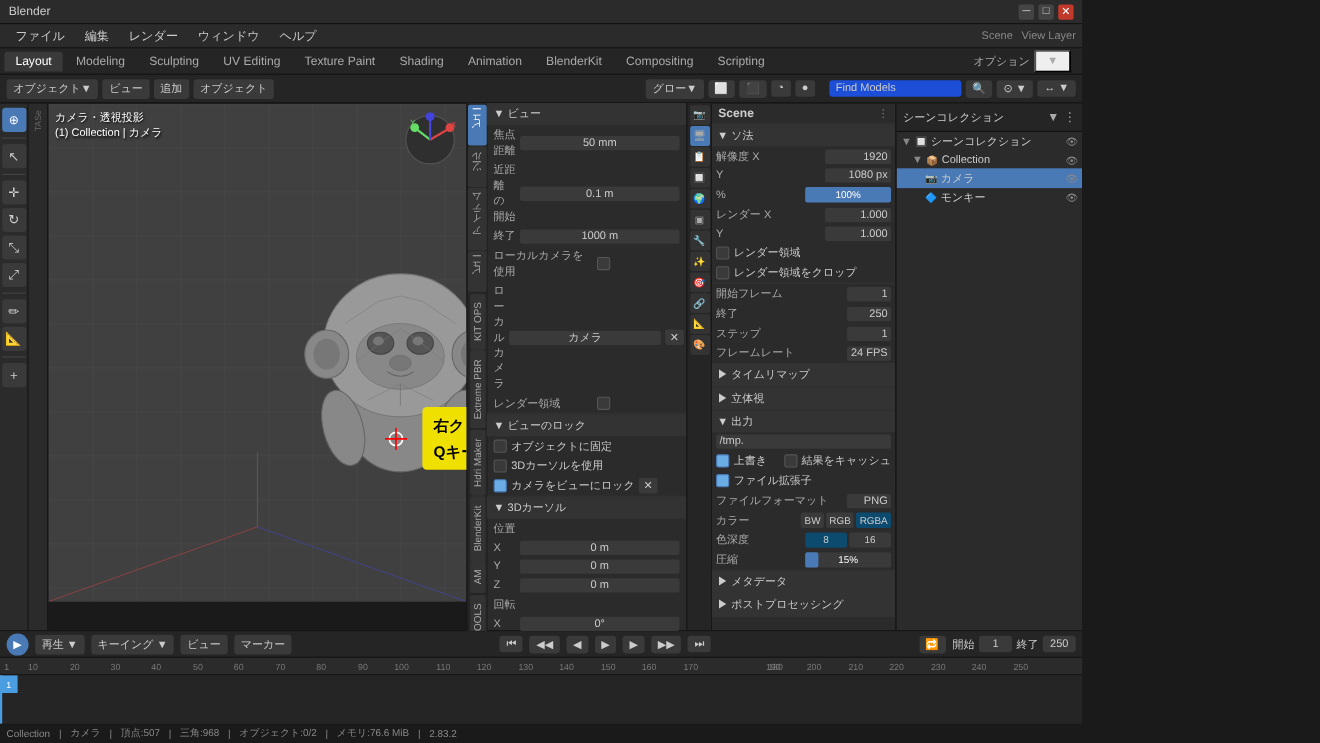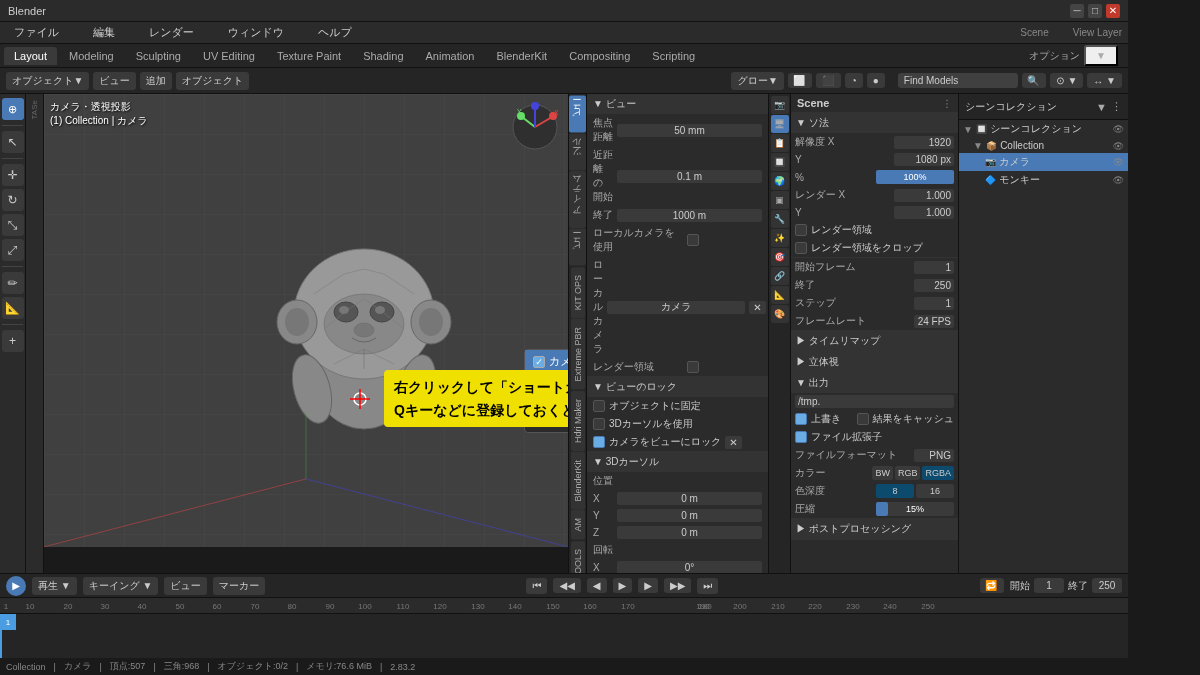--- a/index.html
+++ b/index.html
@@ -36,21 +36,21 @@
     .title-btn-max { background: #444; color: #ccc; }
     .title-btn-close { background: #c0392b; color: #fff; }
 
     
     #menu-bar {
       height: 22px;
       background: #2b2b2b;
       display: flex;
       align-items: center;
       padding: 0 6px;
-      gap: 18px;
+      gap: 2px;
       border-bottom: 1px solid #111;
     }
     .menu-item {
       padding: 2px 8px;
       font-size: 11px;
       color: #ccc;
       cursor: pointer;
       border-radius: 3px;
     }
 
@@ -451,21 +451,21 @@
       font-size: 10px;
       color: #ccc;
       cursor: pointer;
       gap: 3px;
     }
     .ol-item.selected { background: #4a7ab5; }
     .ol-eye { color: #888; font-size: 9px; margin-left: auto; }
 
     
     #app {
-      width: 1128px;
+      width: 984px;
       height: 675px;
       display: flex;
       flex-direction: column;
       overflow: hidden;
     }
 
     #content-area {
       flex: 1;
       display: flex;
       overflow: hidden;
@@ -615,21 +615,21 @@
     <button class="vp-header-btn">ビュー</button>
     <button class="vp-header-btn">追加</button>
     <button class="vp-header-btn">オブジェクト</button>
     <div style="flex:1"></div>
     <button class="vp-header-btn">グロー▼</button>
     <button class="vp-header-btn">⬜</button>
     <button class="vp-header-btn">⬛</button>
     <button class="vp-header-btn">◔</button>
     <button class="vp-header-btn">●</button>
     <div style="width:1px;background:#444;margin:0 2px;"></div>
-    <input class="vp-header-btn" style="width: 120px; border: none; background: #404040;" type="text" value="Find Models">
+    <input class="vp-header-btn" style="width: 120px; border: none; background: #1d4ed8;" type="text" value="Find Models">
     <button class="vp-header-btn">🔍</button>
     <button class="vp-header-btn">⊙ ▼</button>
     <button class="vp-header-btn">↔ ▼</button>
   </div>
 
   <div id="content-area">
 
     <div id="left-toolbar">
 
       <div style="width:22px;height:22px;background:#4a7ab5;border-radius:3px;display:flex;align-items:center;justify-content:center;font-size:11px;color:#fff;cursor:pointer;">⊕</div>
@@ -975,20 +975,23 @@
           </div>
           <div class="p-row">
             <span class="p-lbl">圧縮</span>
             <div class="p-pct-bar" style="flex:1;">
               <div class="p-pct-fill" style="width:15%;"></div>
               <div class="p-pct-label">15%</div>
             </div>
           </div>
         </div>
 
+        <div class="p-section">
+          <div class="p-section-hdr">▶ メタデータ</div>
+        </div>
 
         <div class="p-section">
           <div class="p-section-hdr">▶ ポストプロセッシング</div>
         </div>
       </div>
     </div>
 
     <div id="outliner">
       <div id="outliner-header">
         <span style="font-size:10px;color:#ccc;">シーンコレクション</span>

